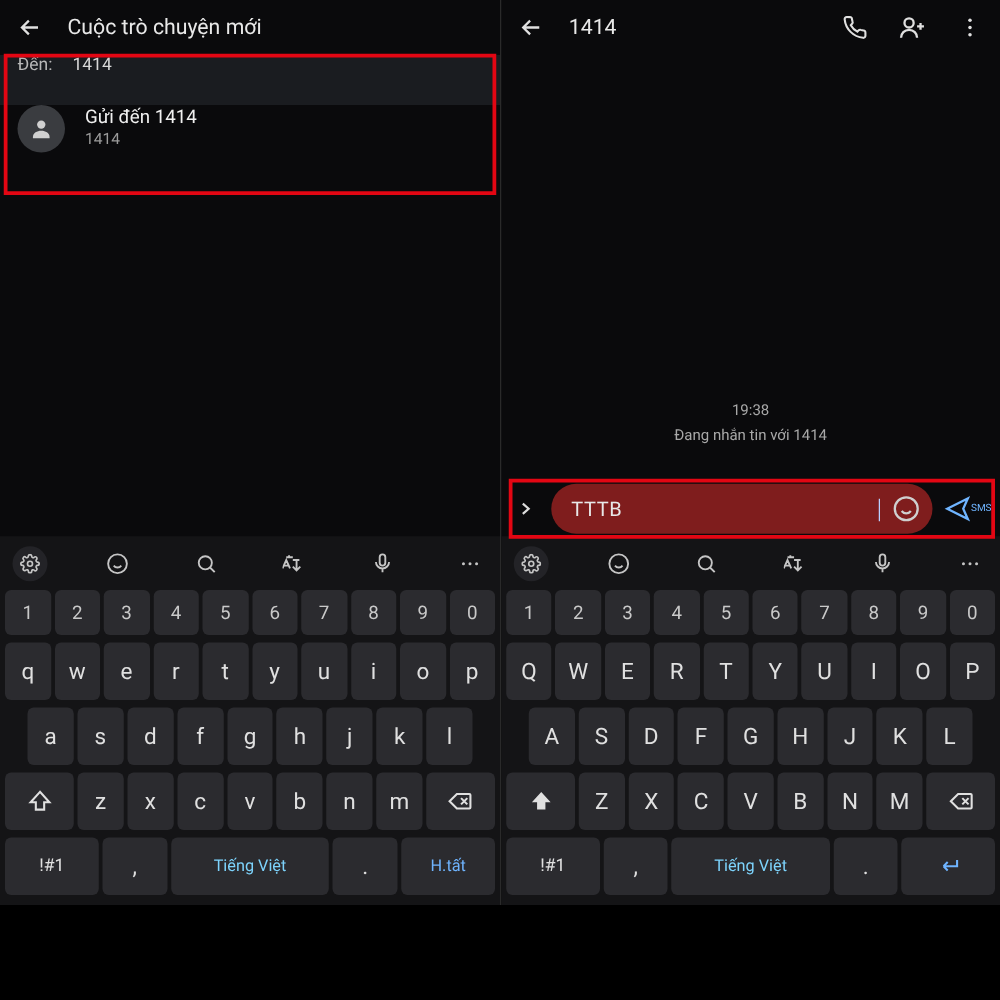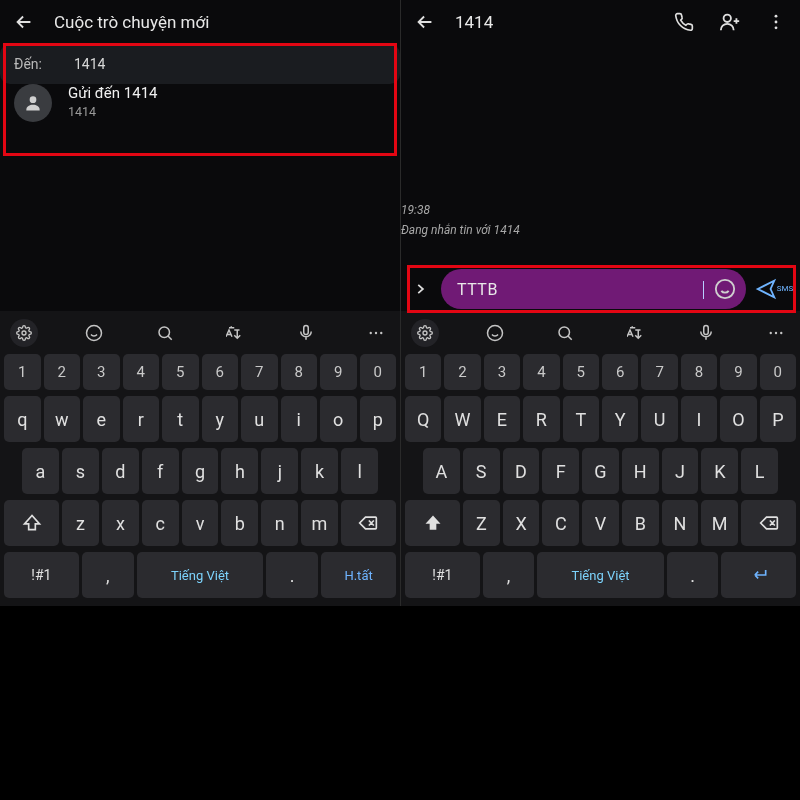--- a/index.html
+++ b/index.html
@@ -7,21 +7,21 @@
     background: #000;
     width: 800px;
     height: 800px;
     overflow: hidden;
     font-family: Roboto, Arial, sans-serif;
     color: #e0e0e0;
     display: flex;
   }
   .pane {
     width: 400px;
-    height: 606px;
+    height: 724px;
     background: #0a0a0c;
     display: flex;
     flex-direction: column;
     position: relative;
   }
   .pane + .pane { border-left: 1px solid #2a2a2a; }
 
   
   .topbar {
     height: 44px;
@@ -38,25 +38,23 @@
     color: #e0e0e0;
     border-radius: 50%;
   }
   svg { display: block; }
 
   
   .to-row {
     background: #1a1c20;
     height: 40px;
     display: flex;
-    align-items: center;
     padding: 0 14px;
-    gap: 32px;
+    gap: 16px;
     font-size: 14px;
-    border-radius: 10px;
   }
   .to-label { color: #b8b8b8; }
   .to-value { color: #d8d8d8; }
 
   .suggest-row {
     height: 70px;
     display: flex;
     align-items: flex-start;
     padding: 0 14px;
     gap: 16px;
@@ -76,40 +74,39 @@
     border: 3px solid #e30613;
     pointer-events: none;
   }
 
   
   .conv-body {
     flex: 1;
     display: flex;
     flex-direction: column;
     justify-content: flex-end;
-    align-items: flex-start;
+    align-items: center;
     padding-bottom: 4px;
-    font-style: italic;
   }
   .time-stamp { font-size: 12px; color: #a8a8a8; margin-bottom: 6px; }
   .notice     { font-size: 12px; color: #a8a8a8; margin-bottom: 24px; }
 
   .compose-wrap { padding: 4px 6px 2px 6px; position: relative; }
   .compose {
     display: flex; align-items: center; gap: 8px;
   }
   .expand-btn {
     width: 26px; height: 38px;
     display:flex; align-items:center; justify-content:center;
     color:#dcdcdc; font-size:18px;
   }
   .pill {
     flex: 1;
     height: 40px;
-    background: #701a75;
+    background: #7f1d1d;
     border-radius: 20px;
     display: flex; align-items: center;
     padding: 0 6px 0 16px;
     gap: 8px;
   }
   .pill .text { flex:1; font-size: 16px; color: #e8e8e8; letter-spacing: .5px; position: relative; }
   .pill .text::after{ 
     content:""; position:absolute; right:-2px; top:1px; width:1.5px; height:18px;
     background:#b9cfff;
   }

